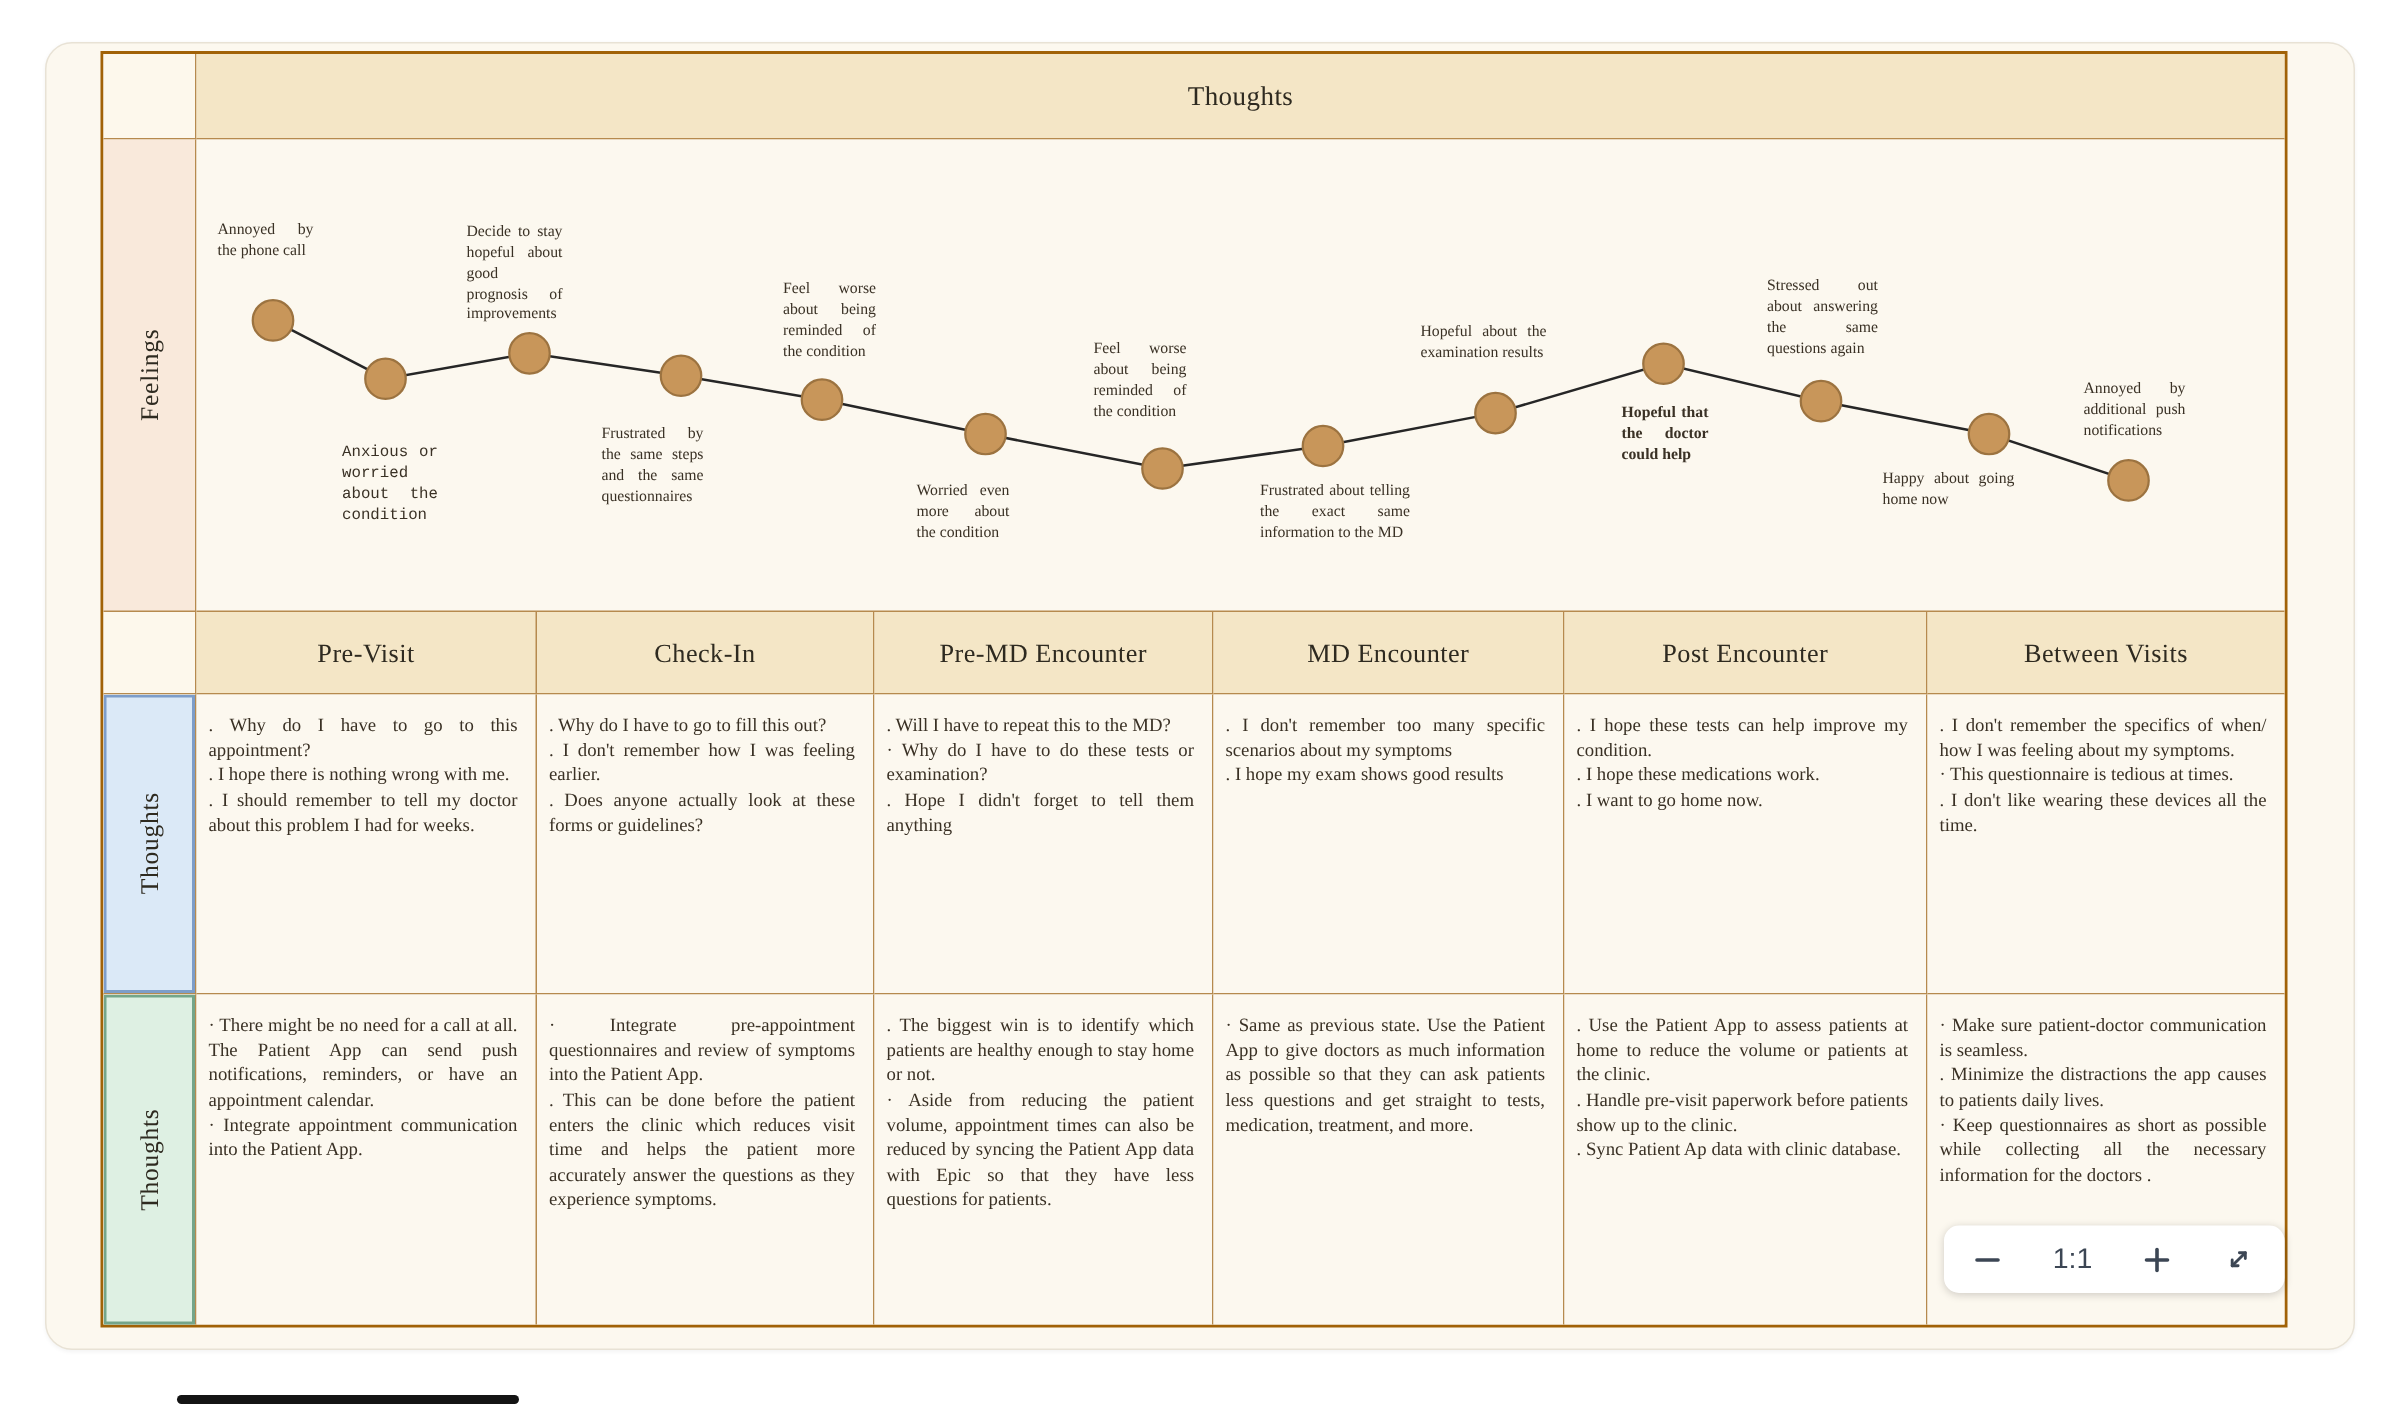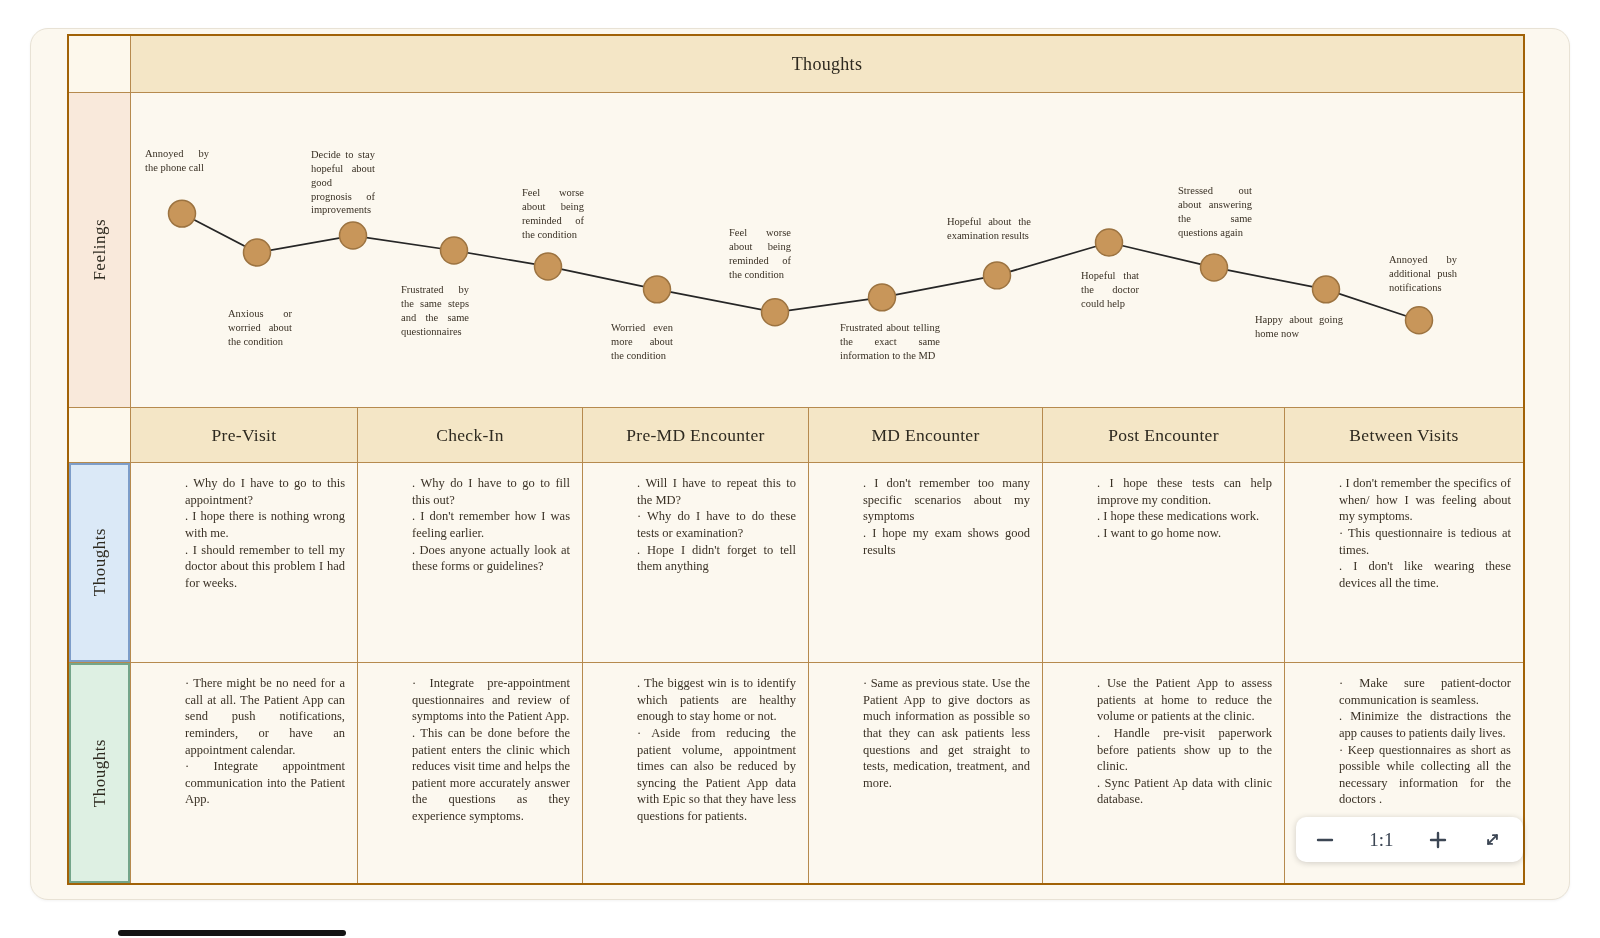--- a/index.html
+++ b/index.html
@@ -45,29 +45,28 @@
   .stage-header{
     background:#f4e6c6;display:flex;align-items:center;justify-content:center;
     font-size:17.5px;letter-spacing:.3px;
   }
   .body-cell{
     background:#fcf8ef;padding:12px 12px 0 8px;overflow:hidden;
   }
   .cell-item{
     font-size:12.5px;line-height:1.33;text-align:justify;text-justify:inter-word;
     color:#3a3125;
-    margin-left:46px;
   }
   .zoom-toolbar{
     position:absolute;left:1296px;top:817px;width:227px;height:45px;
     background:#ffffff;border-radius:10px;
     box-shadow:0 1px 6px rgba(0,0,0,0.18);
     display:flex;align-items:center;justify-content:space-between;
     padding:0 20px;box-sizing:border-box;
-    font-family:Liberation Serif, serif;color:#3c4654;
+    font-family:Liberation Sans, sans-serif;color:#3c4654;
   }
   .tool-btn{background:none;border:none;padding:0;margin:0;cursor:pointer;
     display:flex;align-items:center;justify-content:center;color:#3c4654;}
   .zoom-level{font-size:19px;font-weight:500;color:#3c4654;}
   .bottom-bar{
     position:absolute;left:118px;top:930px;width:228px;height:6px;
     background:#141414;border-radius:3px;
   }
 </style>
 </head>
@@ -96,29 +95,29 @@
           <circle cx="644" cy="220" r="13.5" fill="#c8965a" stroke="#9c7340" stroke-width="1.5"></circle>
           <circle cx="751" cy="205" r="13.5" fill="#c8965a" stroke="#9c7340" stroke-width="1.5"></circle>
           <circle cx="866" cy="183" r="13.5" fill="#c8965a" stroke="#9c7340" stroke-width="1.5"></circle>
           <circle cx="978" cy="150" r="13.5" fill="#c8965a" stroke="#9c7340" stroke-width="1.5"></circle>
           <circle cx="1083" cy="175" r="13.5" fill="#c8965a" stroke="#9c7340" stroke-width="1.5"></circle>
           <circle cx="1195" cy="197" r="13.5" fill="#c8965a" stroke="#9c7340" stroke-width="1.5"></circle>
           <circle cx="1288" cy="228" r="13.5" fill="#c8965a" stroke="#9c7340" stroke-width="1.5"></circle>
         </svg>
       <div id="annotations">
           <div class="annotation" style="left: 14px; top: 54px; width: 64px; font-family: Liberation Serif, serif;">Annoyed by the phone call</div>
-          <div class="annotation" style="left: 97px; top: 214px; width: 64px;">Anxious or worried about the condition</div>
+          <div class="annotation" style="left: 97px; top: 203px; width: 64px; font-family: Liberation Mono, monospace;">Anxious or worried about the condition</div>
           <div class="annotation" style="left: 180px; top: 55px; width: 64px;">Decide to stay hopeful about good prognosis of improvements</div>
           <div class="annotation" style="left: 270px; top: 190px; width: 68px;">Frustrated by the same steps and the same questionnaires</div>
           <div class="annotation" style="left: 391px; top: 93px; width: 62px;">Feel worse about being reminded of the condition</div>
           <div class="annotation" style="left: 480px; top: 228px; width: 62px;">Worried even more about the condition</div>
           <div class="annotation" style="left: 598px; top: 133px; width: 62px;">Feel worse about being reminded of the condition</div>
           <div class="annotation" style="left: 709px; top: 228px; width: 100px;">Frustrated about telling the exact same information to the MD</div>
           <div class="annotation" style="left: 816px; top: 122px; width: 84px;">Hopeful about the examination results</div>
-          <div class="annotation" style="left: 950px; top: 176px; width: 58px;">Hopeful that the doctor could help</div>
+          <div class="annotation" style="left: 950px; top: 176px; width: 58px; font-weight: bold;">Hopeful that the doctor could help</div>
           <div class="annotation" style="left: 1047px; top: 91px; width: 74px;">Stressed out about answering the same questions again</div>
           <div class="annotation" style="left: 1124px; top: 220px; width: 88px;">Happy about going home now</div>
           <div class="annotation" style="left: 1258px; top: 160px; width: 68px;">Annoyed by additional push notifications</div>
         </div>
     </div>
 
     <div class="cell corner"></div>
     <div class="cell stage-header">
         <span>Pre-Visit</span>
       </div>

